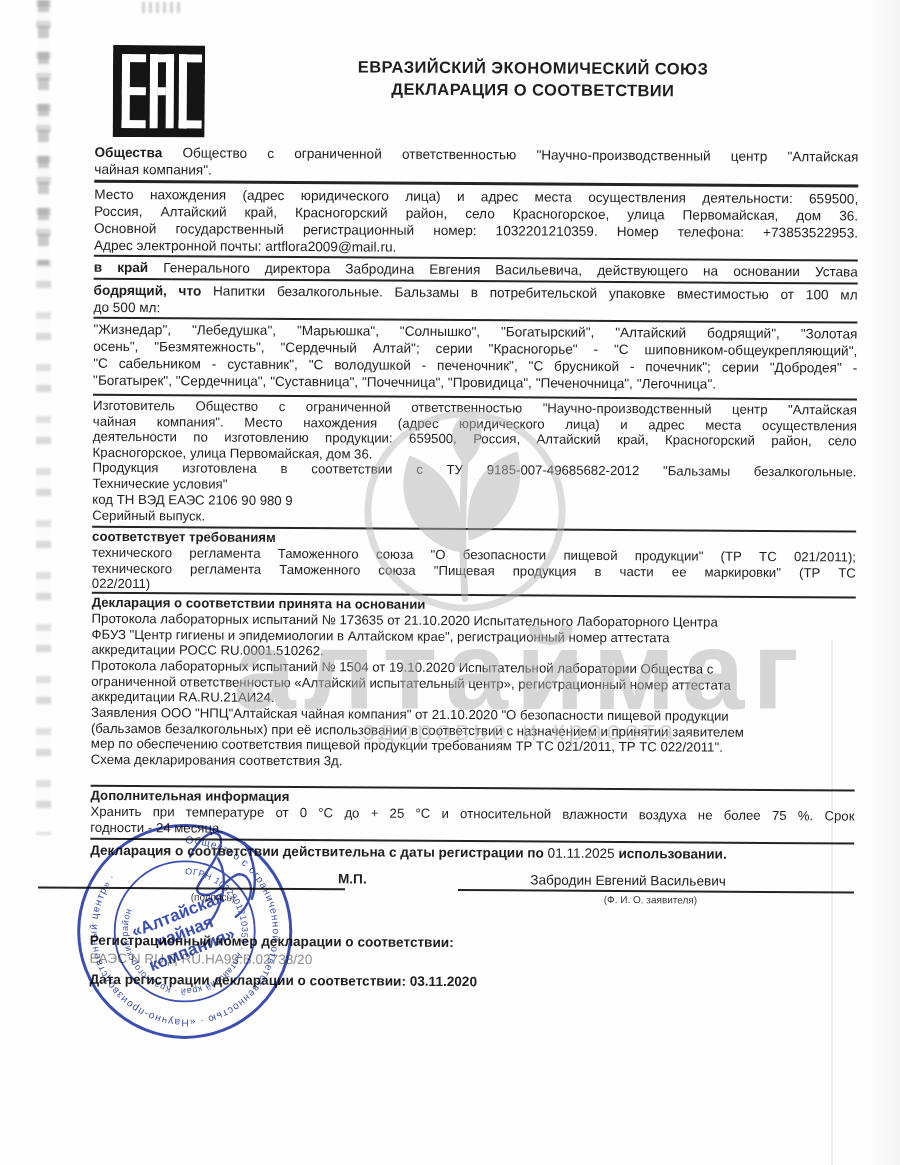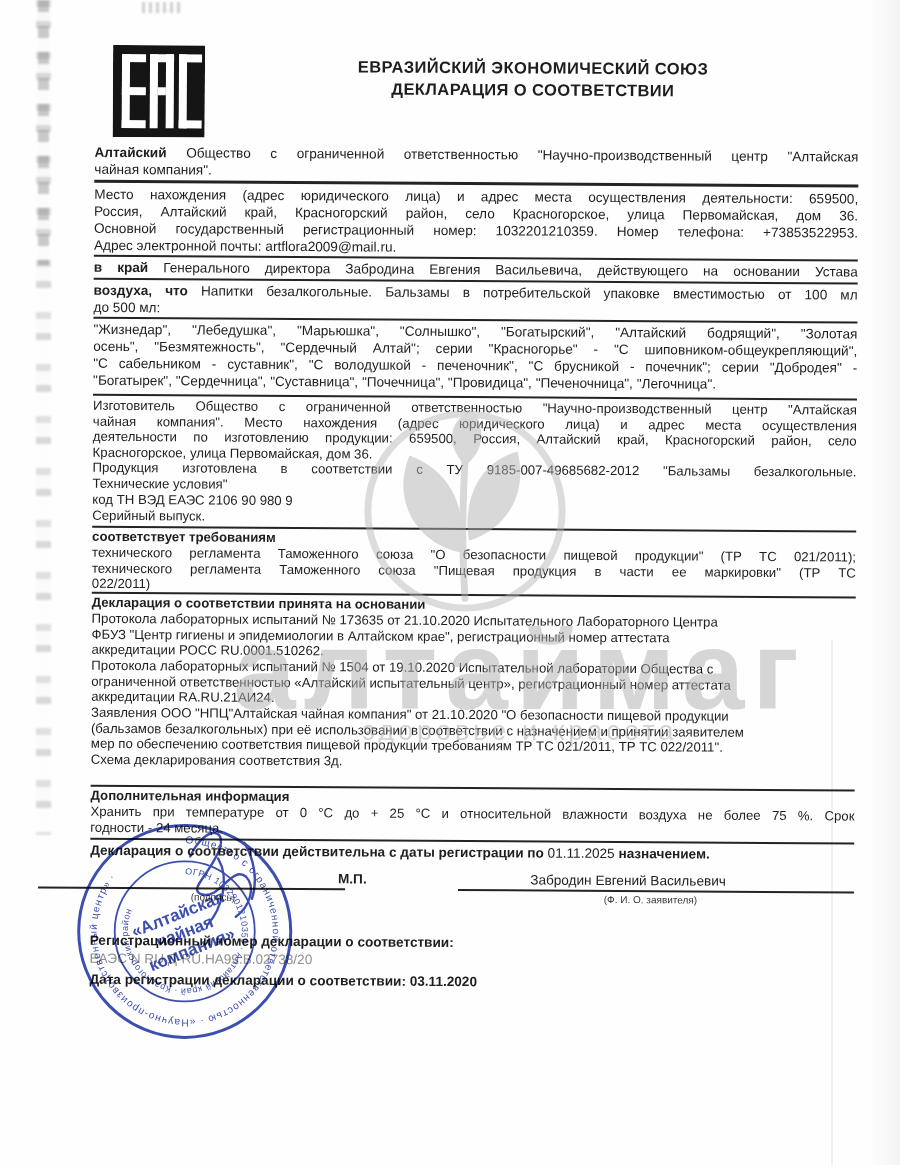--- a/index.html
+++ b/index.html
@@ -84,40 +84,40 @@
         <rect x="66" y="75" width="23" height="8"></rect>
       </g>
     </svg>
 
     <div class="doc-title">
       <div>ЕВРАЗИЙСКИЙ ЭКОНОМИЧЕСКИЙ СОЮЗ</div>
       <div>ДЕКЛАРАЦИЯ О СООТВЕТСТВИИ</div>
     </div>
 
     <div class="blk z1 lines-just" style="top:146px">
-      <div><span class="b">Алтайский</span><span> Общество с ограниченной ответственностью "Научно-производственный центр "Алтайская</span></div>
+      <div><span class="b">Общества</span><span> Общество с ограниченной ответственностью "Научно-производственный центр "Алтайская</span></div>
       <div>чайная компания".</div>
     </div>
     <div class="hr thick" style="top:182px"></div>
 
     <div class="blk z1 lines-just" style="top:188px">
         <div>Место нахождения (адрес юридического лица) и адрес места осуществления деятельности: 659500,</div>
         <div>Россия, Алтайский край, Красногорский район, село Красногорское, улица Первомайская, дом 36.</div>
         <div>Основной государственный регистрационный номер: 1032201210359. Номер телефона: +73853522953.</div>
         <div>Адрес электронной почты: artflora2009@mail.ru.</div>
       </div>
     <div class="hr" style="top:257px"></div>
 
     <div class="blk z1 full-just" style="top:261px">
       <span class="b">в край</span><span> Генерального директора Забродина Евгения Васильевича, действующего на основании Устава</span>
     </div>
     <div class="hr" style="top:280px"></div>
 
     <div class="blk z1 lines-just" style="top:284px">
-      <div><span class="b">воздуха, что</span><span> Напитки безалкогольные. Бальзамы  в потребительской упаковке вместимостью от 100 мл</span></div>
+      <div><span class="b">бодрящий, что</span><span> Напитки безалкогольные. Бальзамы  в потребительской упаковке вместимостью от 100 мл</span></div>
       <div>до 500 мл:</div>
     </div>
     <div class="hr thin" style="top:319px"></div>
 
     <div class="blk z1 lines-just" style="top:323px">
         <div>"Жизнедар", "Лебедушка", "Марьюшка", "Солнышко", "Богатырский", "Алтайский бодрящий", "Золотая</div>
         <div>осень", "Безмятежность", "Сердечный Алтай"; серии "Красногорье" - "С шиповником-общеукрепляющий",</div>
         <div>"С сабельником - суставник", "С володушкой - печеночник", "С брусникой - почечник"; серии "Добродея" -</div>
         <div>"Богатырек", "Сердечница", "Суставница", "Почечница", "Провидица", "Печеночница", "Легочница".</div>
       </div>
@@ -165,21 +165,21 @@
     <div class="hr" style="top:787px"></div>
 
     <div class="blk z2 b" style="top:790px">Дополнительная информация</div>
     <div class="blk z2 lines-just" style="top:806px">
         <div>Хранить при температуре от 0 °С до + 25 °С и относительной влажности воздуха не более 75 %.  Срок</div>
         <div>годности - 24 месяца.</div>
       </div>
     <div class="hr" style="top:840px"></div>
 
     <div class="blk z1" style="top:844px">
-      <span class="b">Декларация о соответствии действительна с даты регистрации по </span><span>01.11.2025</span><span class="b"> назначением.</span>
+      <span class="b">Декларация о соответствии действительна с даты регистрации по </span><span>01.11.2025</span><span class="b"> использовании.</span>
     </div>
 
     <div class="sig-rule" style="left:40px;top:889px;width:307px"></div>
     <div class="blk small center" style="left:140px;top:893px;width:150px">(подпись)</div>
     <div class="blk z1 b" style="left:340px;top:871px;width:60px">М.П.</div>
     <div class="blk z1 center" style="left:470px;top:871px;width:320px">Забродин Евгений Васильевич</div>
     <div class="sig-rule" style="left:460px;top:889px;width:396px"></div>
     <div class="blk small center" style="left:545px;top:893px;width:215px">(Ф. И. О. заявителя)</div>
 
     <div class="blk z1 b" style="top:934px">Регистрационный номер декларации о соответствии:</div>

